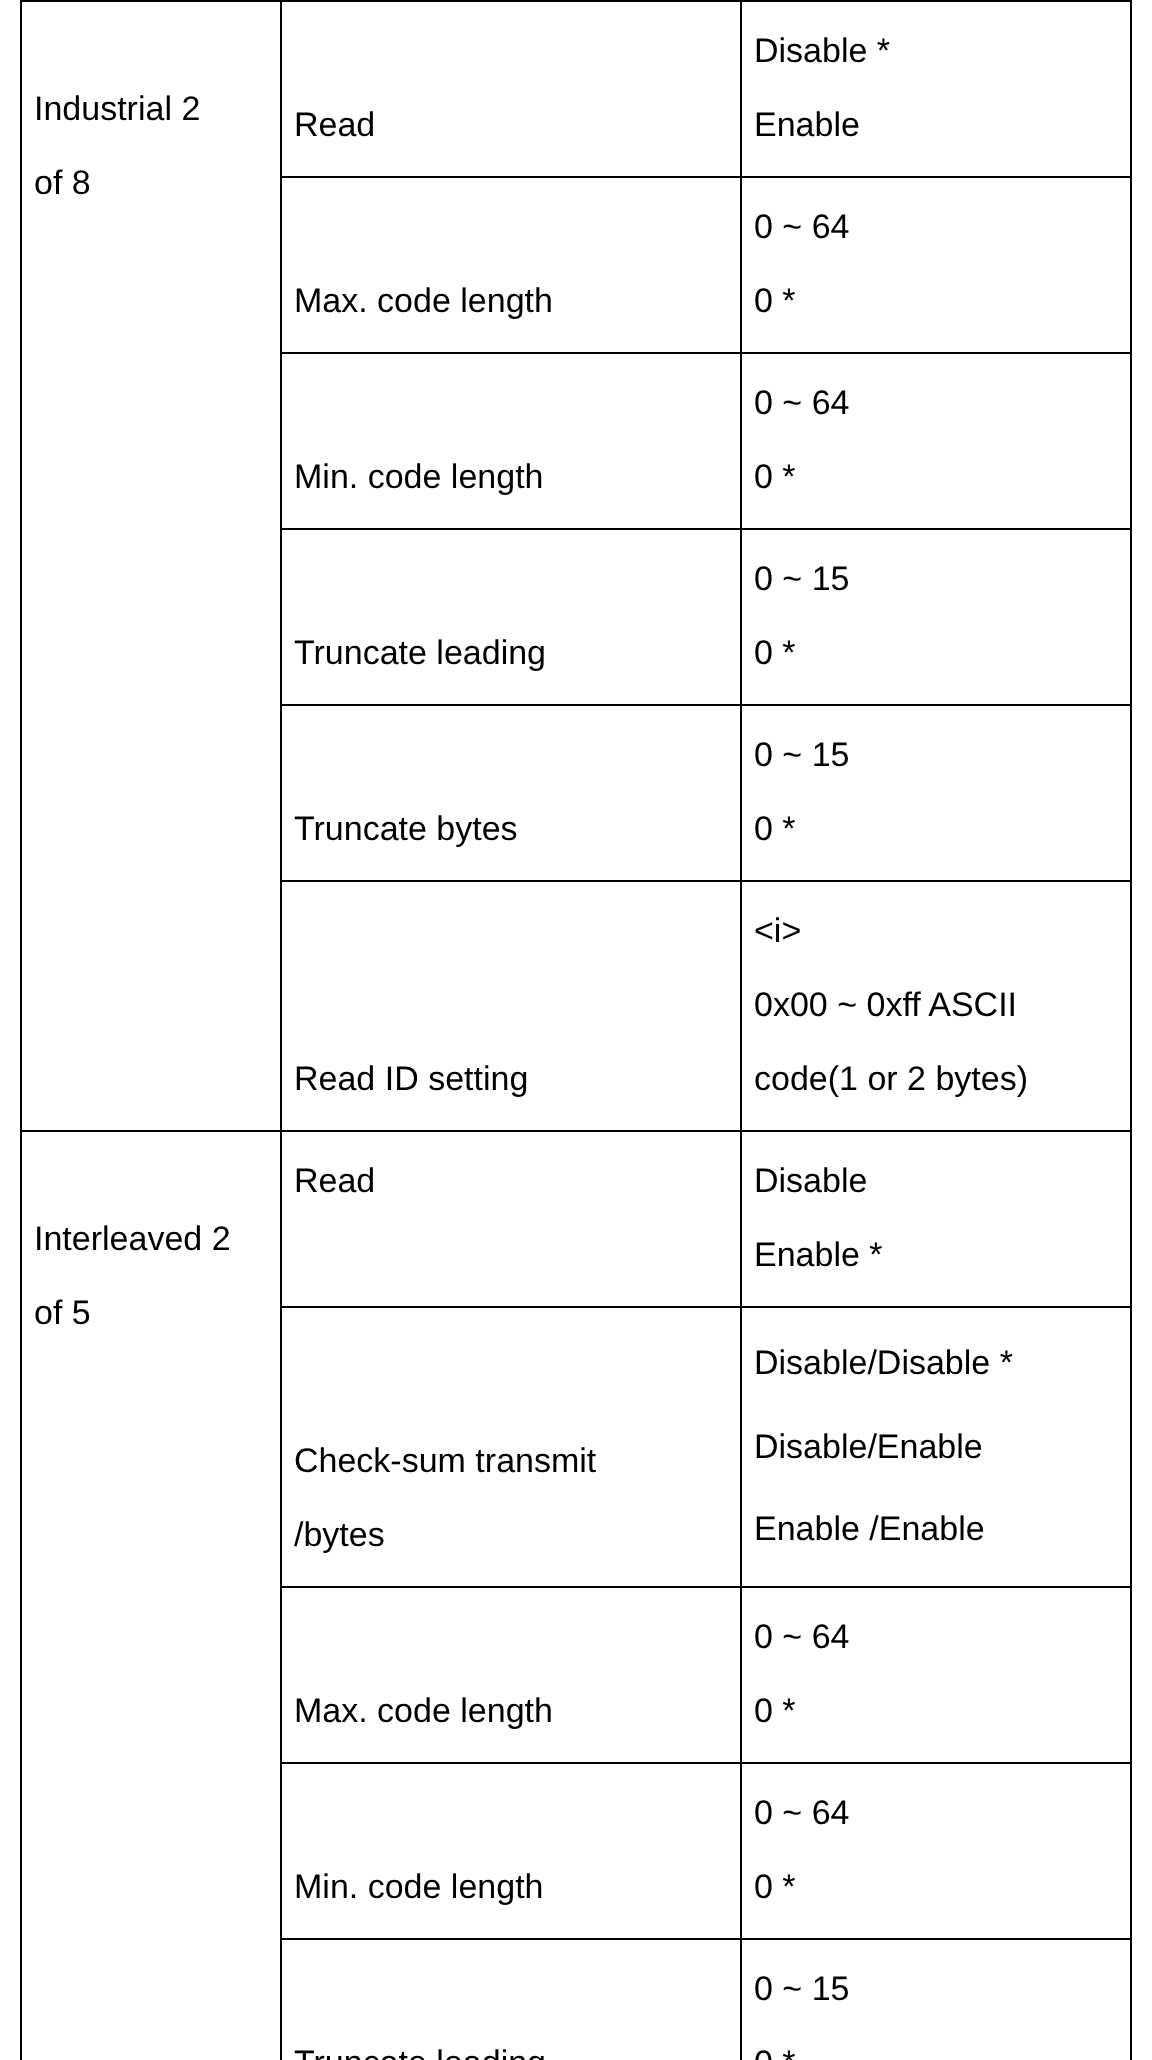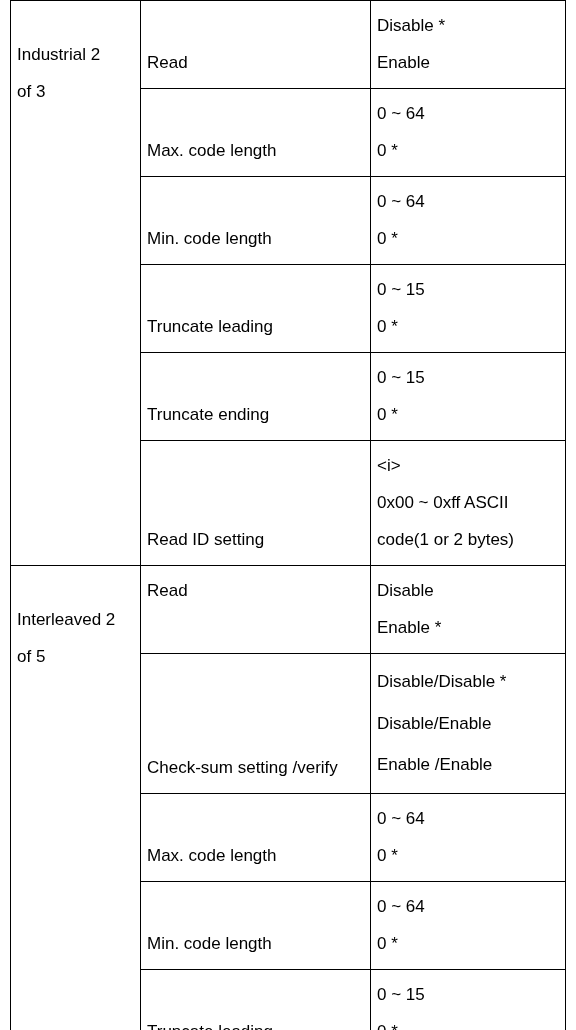--- a/index.html
+++ b/index.html
@@ -51,51 +51,51 @@
 
 <div class="page">
   <table>
     <colgroup>
       <col id="col1" style="width: 130px;">
       <col id="col2" style="width: 230px;">
       <col id="col3" style="width: 195px;">
     </colgroup>
     <tbody id="tbody">
         <tr>
-          <td class="label-col first" rowspan="6">Industrial 2 of 3</td>
+          <td class="label-col first" rowspan="6">Industrial 2 of 8</td>
           <td class="param">Read</td>
           <td class="values">Disable *<br>Enable</td>
         </tr>
         <tr>
           <td class="param">Max. code length</td>
           <td class="values">0 ~ 64<br>0 *</td>
         </tr>
         <tr>
           <td class="param">Min. code length</td>
           <td class="values">0 ~ 64<br>0 *</td>
         </tr>
         <tr>
           <td class="param">Truncate leading</td>
           <td class="values">0 ~ 15<br>0 *</td>
         </tr>
         <tr>
-          <td class="param">Truncate ending</td>
+          <td class="param">Truncate bytes</td>
           <td class="values">0 ~ 15<br>0 *</td>
         </tr>
         <tr>
           <td class="param">Read ID setting</td>
           <td class="values">&lt;i&gt;<br>0x00 ~ 0xff ASCII code(1 or 2 bytes)</td>
         </tr>
         <tr>
           <td class="label-col" rowspan="7">Interleaved 2 of 5</td>
           <td class="param readcell">Read</td>
           <td class="values">Disable<br>Enable *</td>
         </tr>
         <tr>
-          <td class="param">Check-sum setting /verify</td>
+          <td class="param">Check-sum transmit /bytes</td>
           <td class="values" style="line-height: 2.45;">Disable/Disable *<br>Disable/Enable<br>Enable /Enable</td>
         </tr>
         <tr>
           <td class="param">Max. code length</td>
           <td class="values">0 ~ 64<br>0 *</td>
         </tr>
         <tr>
           <td class="param">Min. code length</td>
           <td class="values">0 ~ 64<br>0 *</td>
         </tr>

